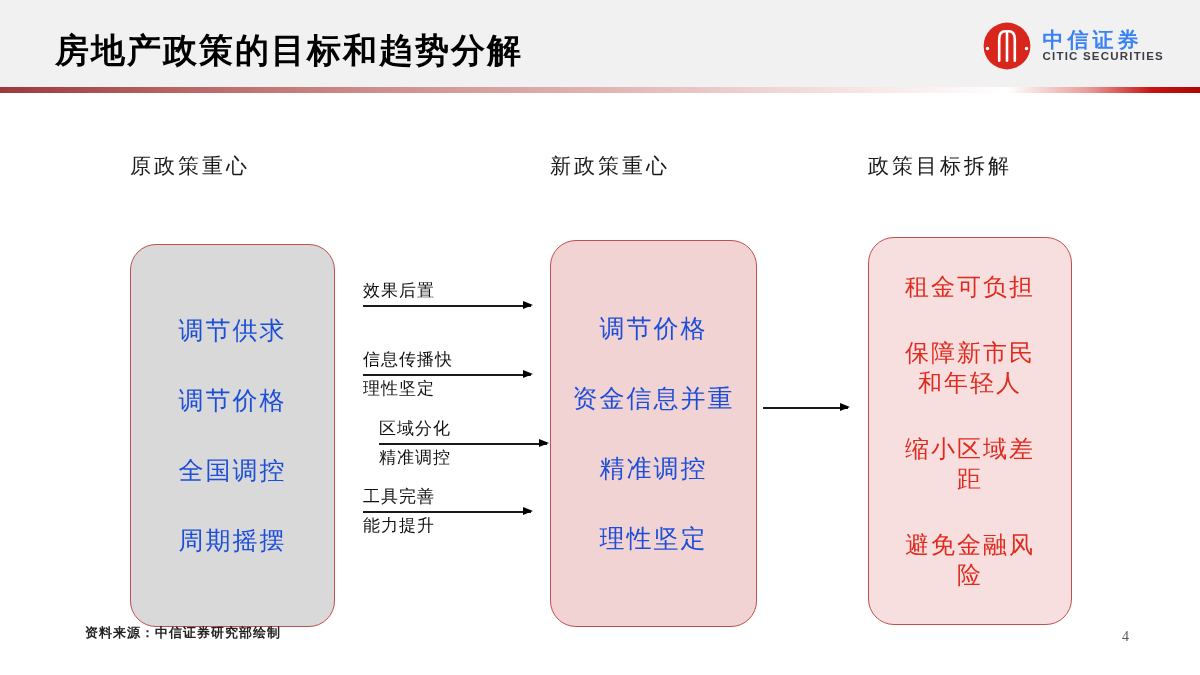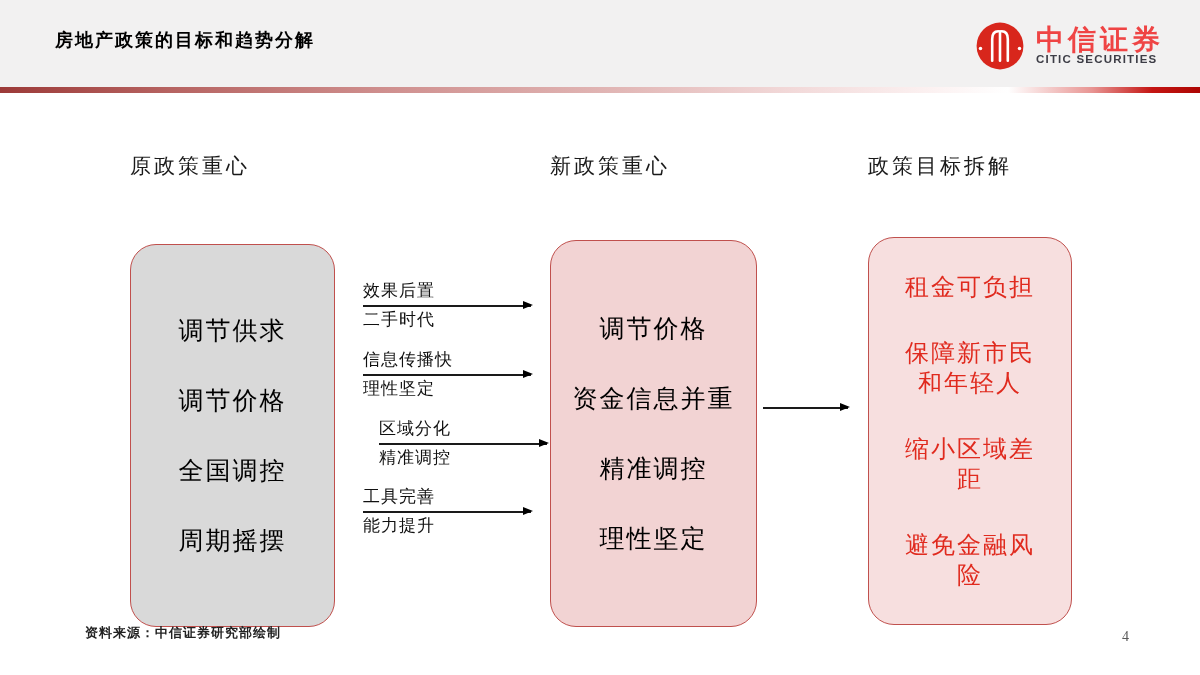--- a/index.html
+++ b/index.html
@@ -3,50 +3,50 @@
 <meta charset="utf-8">
 <style>
   html,body{margin:0;padding:0;background:#fff;}
   .slide{
     position:relative;width:1200px;height:675px;background:#ffffff;
     font-family:"Liberation Serif","DejaVu Serif",serif;overflow:hidden;
   }
   
   .header-band{position:absolute;left:0;top:0;width:1200px;height:87px;background:#f2f1f1;}
   .slide-title{
-    position:absolute;left:55px;top:28px;font-size:18px;font-weight:bold;
+    position:absolute;left:55px;top:28px;font-size:34px;font-weight:bold;
     color:#000;letter-spacing:2px;white-space:nowrap;
   }
   .divider{
     position:absolute;left:0;top:87px;width:1200px;height:6px;
     background:linear-gradient(90deg,#9c3a38 0%,#b66361 14%,#cf8f8e 32%,#e2b8b7 52%,
       #f2d9d9 66%,#fcf2f2 78%,#ffffff 84%,#e89593 91%,#c41513 96%,#ad0603 100%);
   }
   .logo{position:absolute;right:36px;top:20px;display:flex;align-items:center;}
   .logo-mark{width:52px;height:52px;margin-right:10px;}
   .logo-text{display:flex;flex-direction:column;line-height:1;}
-  .logo-cn{font-size:28px;font-weight:bold;color:#ef4444;letter-spacing:4px;white-space:nowrap;}
+  .logo-cn{font-size:21px;font-weight:bold;color:#3b82f6;letter-spacing:4px;white-space:nowrap;}
   .logo-en{font-size:11.5px;font-weight:bold;color:#3d3d46;letter-spacing:1.2px;
     font-family:"Liberation Sans","DejaVu Sans",sans-serif;margin-top:0;white-space:nowrap;}
   
   .col-header{
     position:absolute;top:152px;text-align:left;font-size:21px;color:#1a1a1a;
     letter-spacing:3px;white-space:nowrap;
   }
   .col-header.h1{left:130px;width:205px;}
   .col-header.h2{left:550px;width:207px;}
   .col-header.h3{left:868px;width:204px;}
   
   .box{
     position:absolute;border:1.6px solid #c0504d;border-radius:26px;box-sizing:border-box;
     display:flex;flex-direction:column;justify-content:center;align-items:center;
     text-align:center;
     margin-top:32px;
   }
-  .box .item{font-size:25px;letter-spacing:2px;line-height:1.25;color:#000000;}
+  .box .item{font-size:25px;letter-spacing:2px;line-height:1.25;color:#1d4ed8;}
   .box-gray{left:130px;top:212px;width:205px;height:383px;background:#d9d9d9;gap:39px;}
   .box-mid{left:550px;top:208px;width:207px;height:387px;background:#f2d3d3;gap:39px;}
   .box-right{left:868px;top:205px;width:204px;height:388px;background:#f7dfdf;gap:36px;padding:0 24px;}
   .box-right .item{color:#e02a1e;font-size:24px;}
   
   .arrow-group{position:absolute;left:363px;width:170px;}
   .arrow-group .t-label{
     font-size:17px;color:#111;letter-spacing:1px;line-height:20px;white-space:nowrap;
   }
   .hline{position:relative;height:1.5px;background:#1a1a1a;}
@@ -115,21 +115,20 @@
   <div class="box box-right">
     <div class="item">租金可负担</div>
     <div class="item">保障新市民和年轻人</div>
     <div class="item">缩小区域差距</div>
     <div class="item">避免金融风险</div>
   </div>
 
   <div class="arrow-group ag1">
     <div class="t-label">效果后置</div>
     <div class="hline"></div>
-    <div class="t-label">二手时代</div>
   </div>
   <div class="arrow-group ag2">
     <div class="t-label">信息传播快</div>
     <div class="hline"></div>
     <div class="t-label">理性坚定</div>
   </div>
   <div class="arrow-group ag3">
     <div class="t-label">区域分化</div>
     <div class="hline"></div>
     <div class="t-label">精准调控</div>

